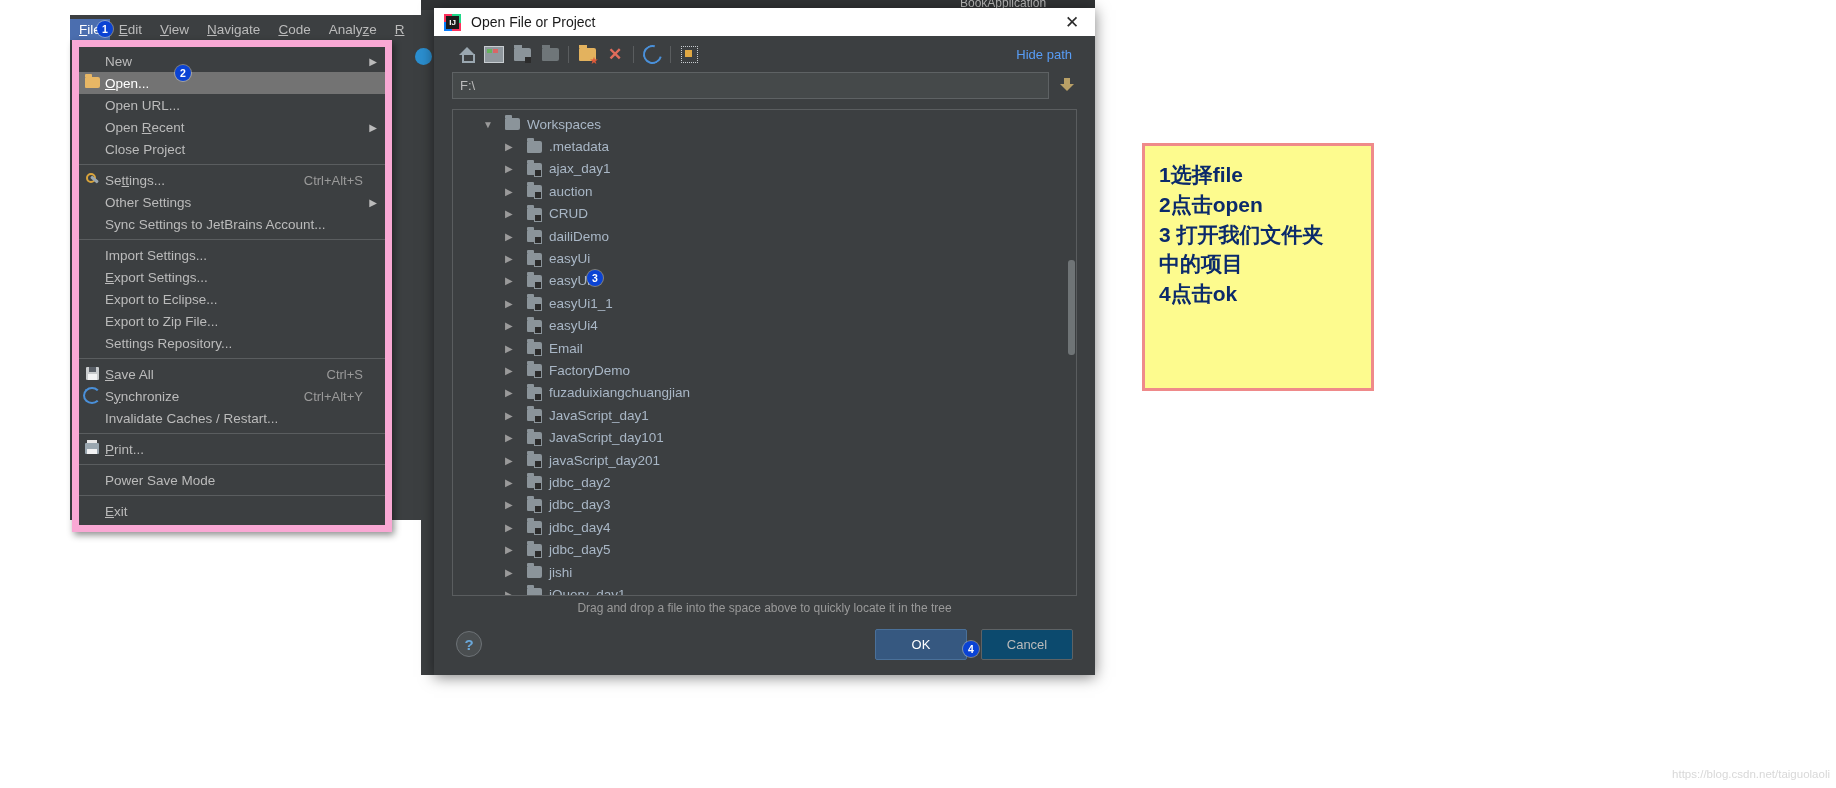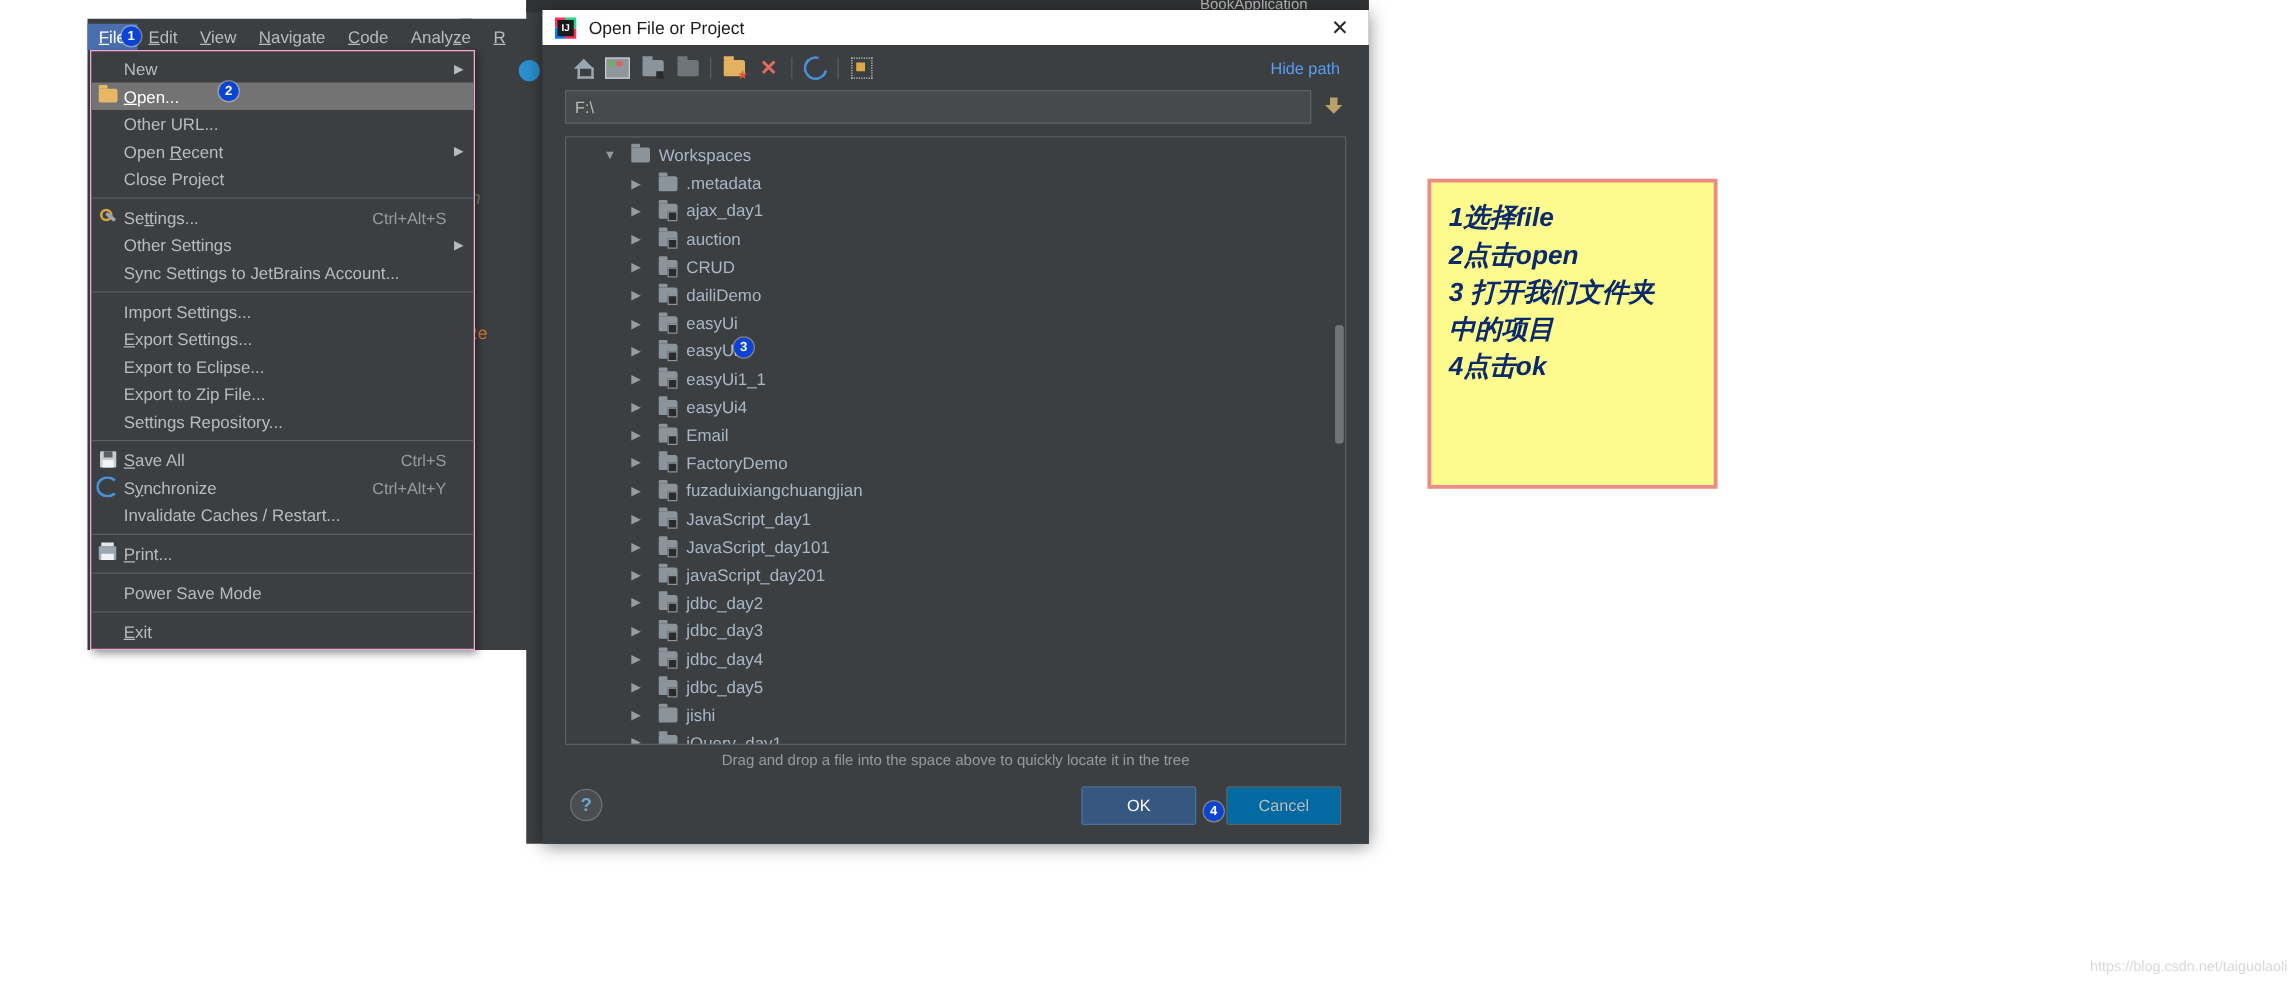--- a/index.html
+++ b/index.html
@@ -38,21 +38,21 @@
   .menubar-item {
     padding:3px 9px; white-space:nowrap;
     position:relative;
   }
   .menubar-item.active { background:#4b6eaf; color:#ffffff; }
   .menubar-item u { text-decoration: underline; }
 
   
   .menu {
     position:absolute; left:72px; top:40px; width:306px;
-    background:#3c3f41; border:1px solid #f9a8d4;
+    background:#3c3f41; border:7px solid #f9a8d4;
     box-shadow: 2px 3px 7px rgba(0,0,0,0.45);
     padding:3px 0 3px 0;
     font-size:13.5px; color:#bbbbbb;
   }
   .menu-row {
     position:relative; display:flex; align-items:center;
     height:22px; padding:0 8px 0 0;
     white-space:nowrap;
   }
   .menu-row.sel { background:#737373; color:#ffffff; }
@@ -279,21 +279,21 @@
     border:1px solid #6d7276; background:#4a4e50;
     color:#6aa7d8; font-size:15px; font-weight:bold;
     display:flex; align-items:center; justify-content:center;
   }
   .btn {
     height:29px; min-width:86px; padding:0 2px;
     display:flex; align-items:center; justify-content:center;
     font-size:13px; border-radius:2px;
   }
   .btn-ok { background:#365880; color:#ffffff; border:1px solid #4a7099; margin-left:auto; position:relative;}
-  .btn-cancel { background:#0369a1; color:#bbbbbb; border:1px solid #5e6264; margin-left:24px; }
+  .btn-cancel { background:#0c4a6e; color:#bbbbbb; border:1px solid #5e6264; margin-left:14px; }
 
   
   .note {
     position:absolute; left:1142px; top:143px; width:232px; height:248px;
     background:#fdfb8e; border:3px solid #ef8a8a;
     padding:14px 0 0 14px;
     box-sizing:border-box;
     color:#0b2a6b; font-size:21px; font-weight:bold; line-height:1.42;
   }
   .note-line { white-space:nowrap; }
@@ -335,21 +335,21 @@
         <span class="menu-label">New</span>
         <span class="menu-arrow">▶</span>
       </div>
       <div class="menu-row sel">
         <span class="menu-ico"><span class="ic-folder"></span></span>
         <span class="menu-label"><u>O</u>pen...</span>
         <span class="menu-arrow"></span>
       </div>
       <div class="menu-row">
         <span class="menu-ico"></span>
-        <span class="menu-label">Other URL...</span>
+        <span class="menu-label">Open URL...</span>
         <span class="menu-arrow"></span>
       </div>
       <div class="menu-row">
         <span class="menu-ico"></span>
         <span class="menu-label">Open <u>R</u>ecent</span>
         <span class="menu-arrow">▶</span>
       </div>
       <div class="menu-row">
         <span class="menu-ico"></span>
         <span class="menu-label">Close Project</span>
@@ -606,21 +606,21 @@
 
     <div class="drag-hint">Drag and drop a file into the space above to quickly locate it in the tree</div>
 
     <div class="dlg-footer">
       <div class="help-btn">?</div>
       <div class="btn btn-ok">OK</div>
       <div class="btn btn-cancel">Cancel</div>
     </div>
   </div>
 
-  <div class="note" id="note" style="background: rgb(253, 251, 142); border-color: rgb(239, 138, 138); color: rgb(11, 42, 107); font-style: italic;">
+  <div class="note" id="note" style="background: rgb(253, 251, 142); border-color: rgb(239, 138, 138); color: rgb(11, 42, 107);">
       <div class="note-line">1选择file</div>
       <div class="note-line">2点击open</div>
       <div class="note-line">3 打开我们文件夹</div>
       <div class="note-line">中的项目</div>
       <div class="note-line">4点击ok</div>
     </div>
 
   <div class="watermark">https://blog.csdn.net/taiguolaoli</div>
 
 <div class="badge" style="left: 97px; top: 21px;">1</div>

